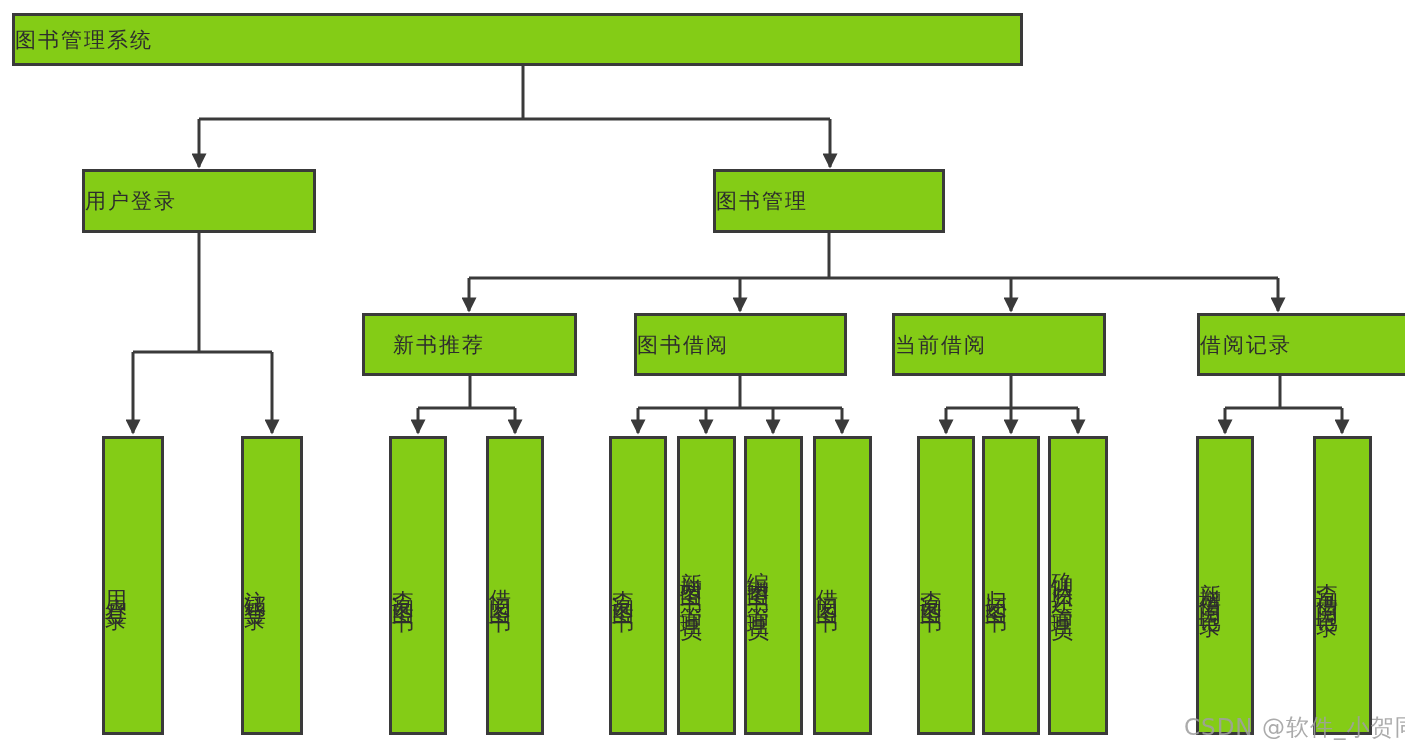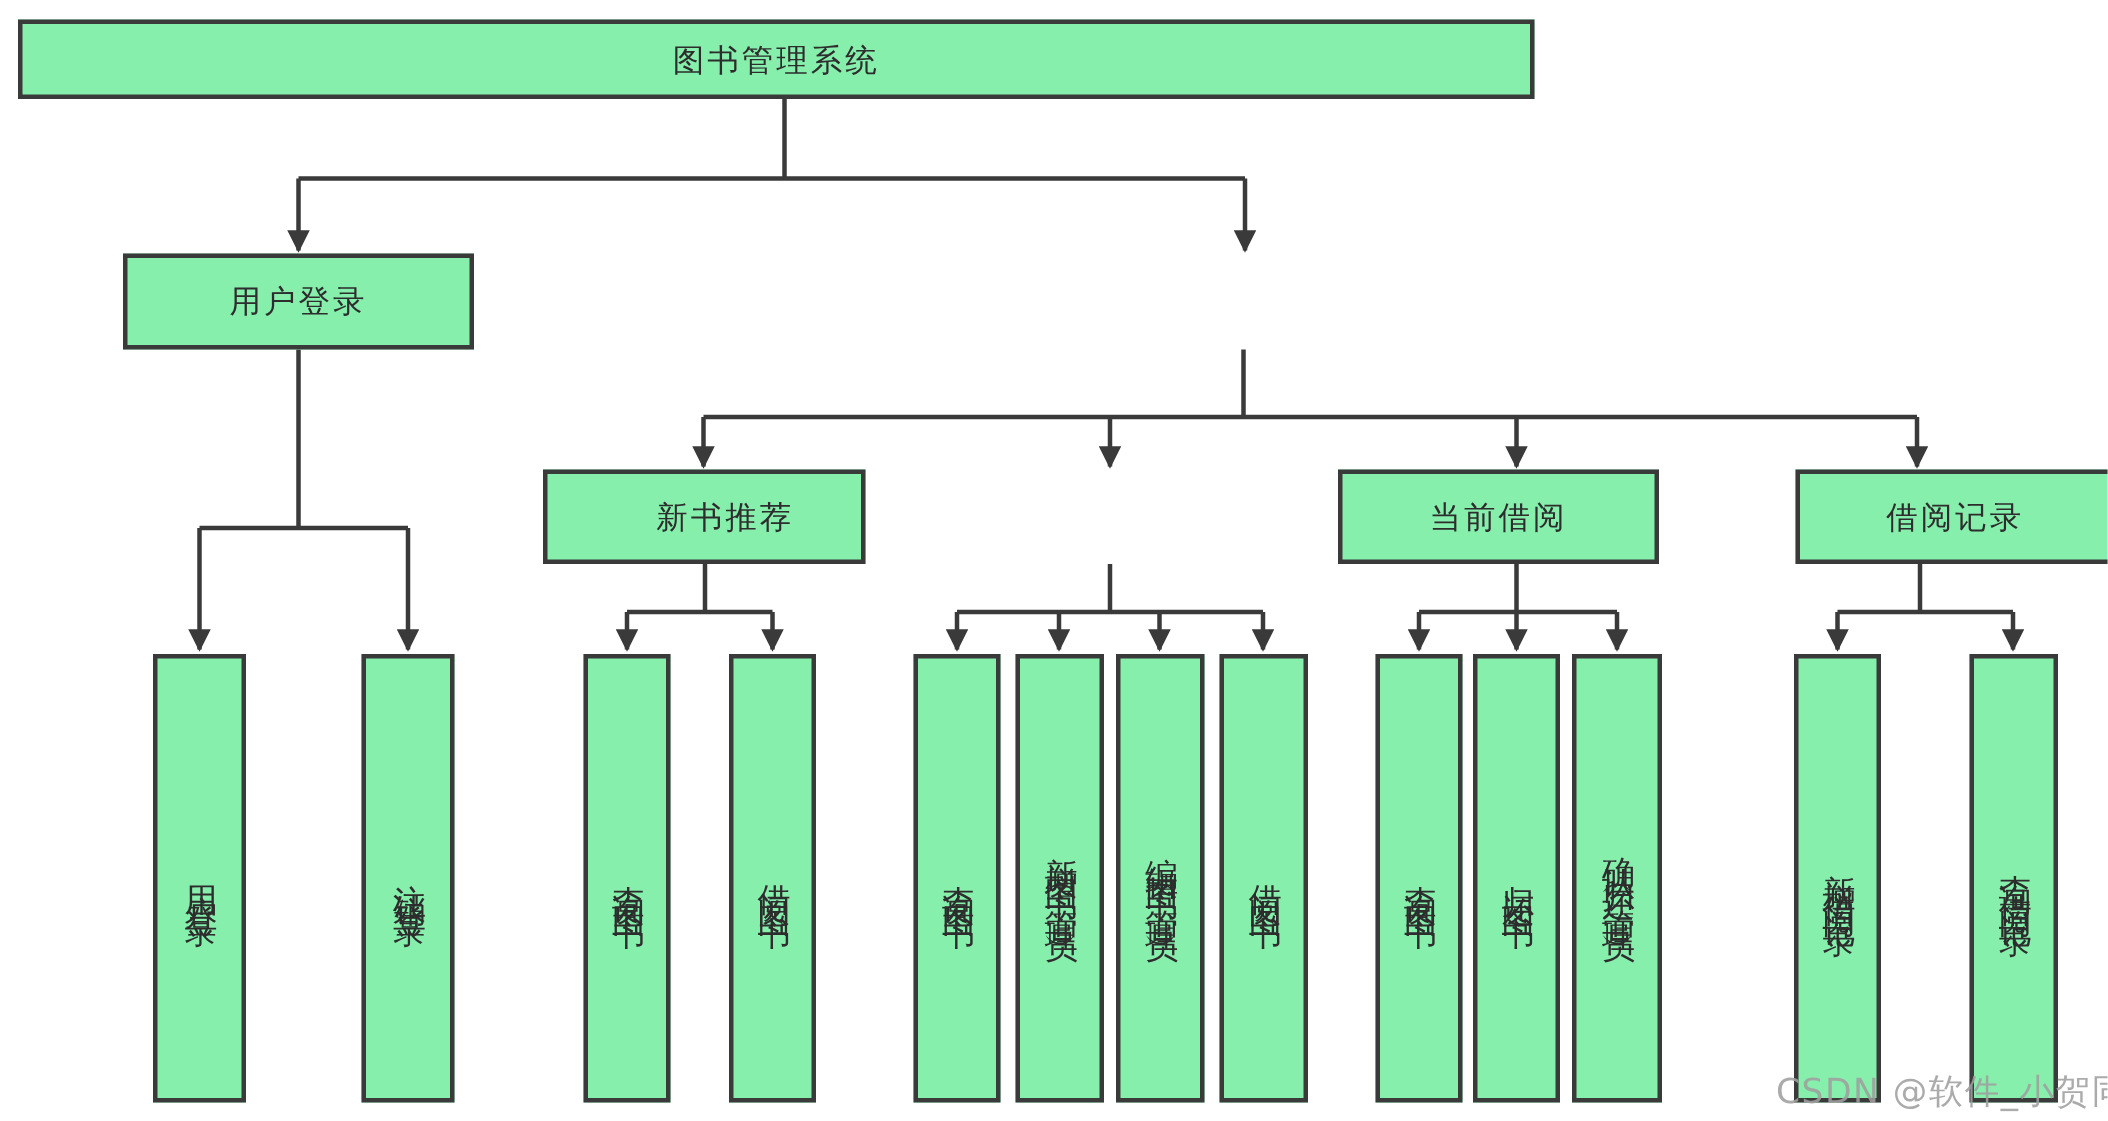--- a/index.html
+++ b/index.html
@@ -23,25 +23,24 @@
     fill: none;
     stroke: var(--line, #3a3a3a);
     stroke-width: 3;
   }
   svg.connectors #arrowhead path {
     fill: var(--line, #3a3a3a);
     stroke: none;
   }
   .node {
     position: absolute;
-    background: #86efac;
+    background: #84cc16;
     border: 3px solid var(--line, #3a3a3a);
     display: flex;
     align-items: center;
-    justify-content: center;
     color: var(--text, #2d2d2d);
   }
   .node.h .label {
     font-size: 21px;
     letter-spacing: 2px;
     white-space: nowrap;
   }
   .node.v .label {
     writing-mode: vertical-rl;
     text-orientation: mixed;
@@ -114,23 +113,29 @@
     <path class="line" d="M1342 408 V433" marker-end="url(#arrowhead)"></path>
   </svg>
 
   <div class="node h" style="left:12px; top:13px; width:1011px; height:53px;">
     <span class="label">图书管理系统</span>
   </div>
 
   <div class="node h" style="left:82px; top:169px; width:234px; height:64px;">
     <span class="label">用户登录</span>
   </div>
+  <div class="node h" style="left:713px; top:169px; width:232px; height:64px;">
+    <span class="label">图书管理</span>
+  </div>
 
   <div class="node h" style="left:362px; top:313px; width:215px; height:63px;padding-left:28px;">
     <span class="label">新书推荐</span>
+  </div>
+  <div class="node h" style="left:634px; top:313px; width:213px; height:63px;">
+    <span class="label">图书借阅</span>
   </div>
   <div class="node h" style="left:892px; top:313px; width:214px; height:63px;">
     <span class="label">当前借阅</span>
   </div>
   <div class="node h" style="left:1174px; top:313px; width:213px; height:63px;margin-left:23px;">
     <span class="label">借阅记录</span>
   </div>
 
   <div class="node v" style="left:102px; top:436px; width:62px; height:299px;">
     <span class="label">用户登录</span>

